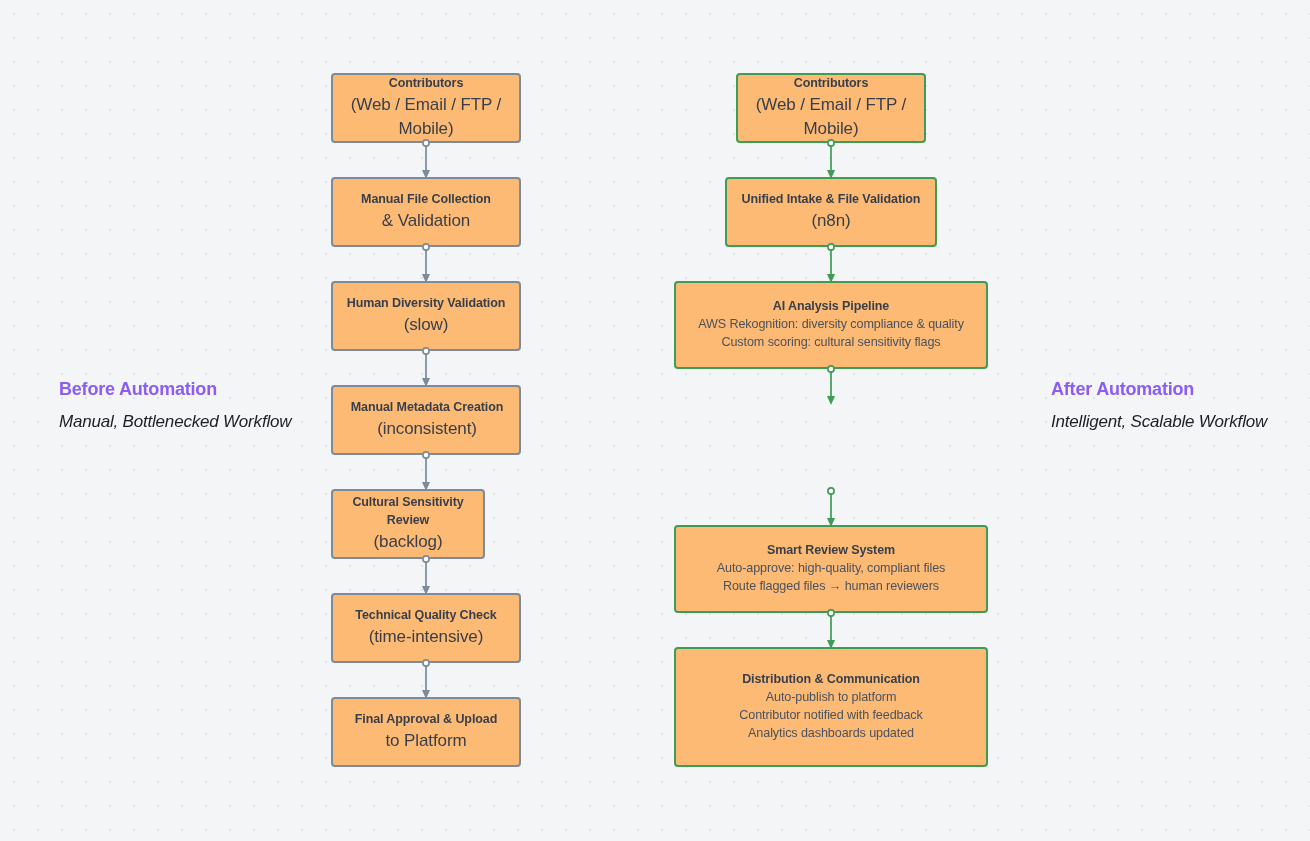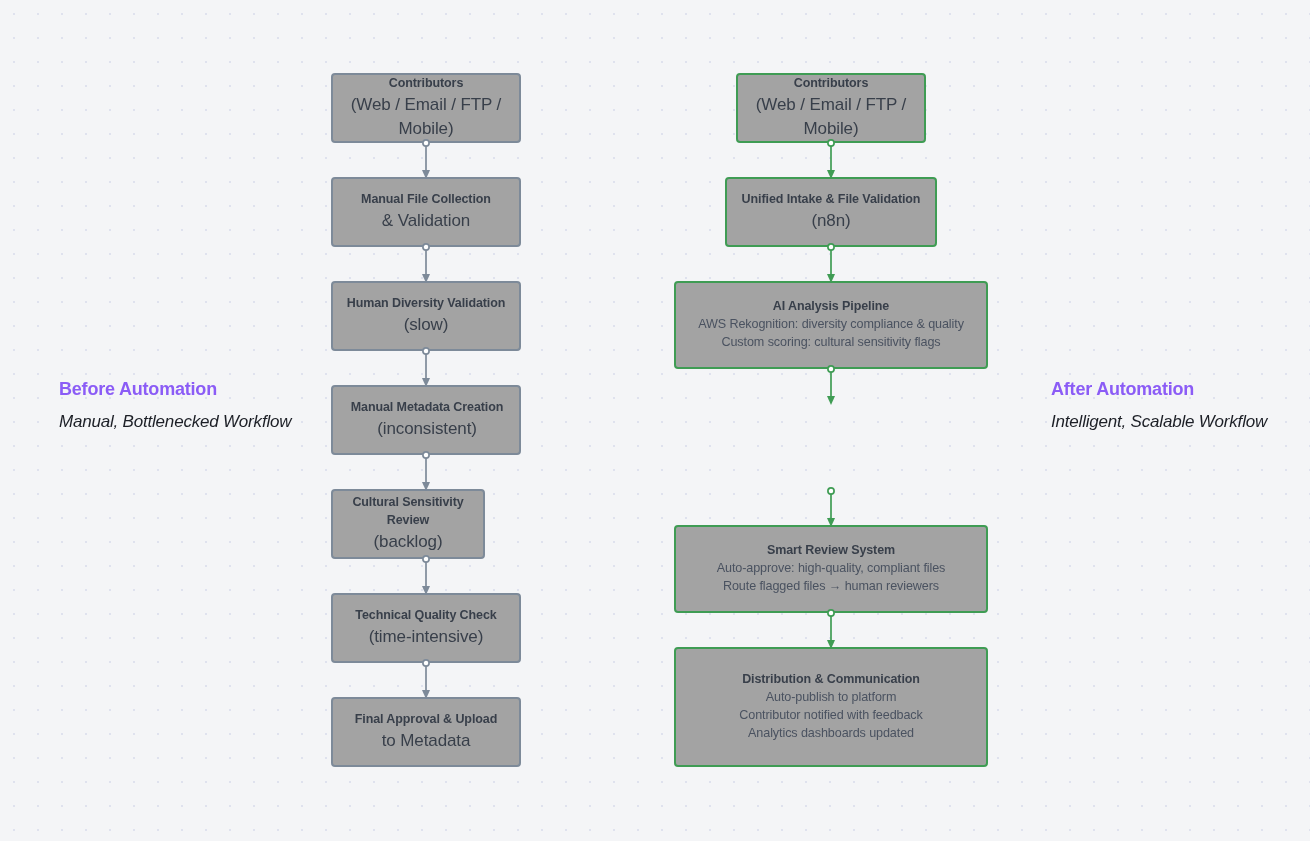--- a/index.html
+++ b/index.html
@@ -20,21 +20,21 @@
   }
 
   .canvas {
     position: absolute;
     inset: 0;
   }
 
   
   .node {
     position: absolute;
-    background: #a3a3a3;
+    background: #fdba74;
     border-radius: 4px;
     display: flex;
     flex-direction: column;
     align-items: center;
     justify-content: center;
     text-align: center;
     padding: 6px 10px;
     line-height: 1.42;
   }
 
@@ -130,21 +130,21 @@
     <div class="sub">(backlog)</div>
   </div>
 
   <div class="node gray" style="left:331px; top:593px; width:190px; height:70px;">
     <div class="title">Technical Quality Check</div>
     <div class="sub">(time-intensive)</div>
   </div>
 
   <div class="node gray" style="left:331px; top:697px; width:190px; height:70px;">
     <div class="title">Final Approval &amp; Upload</div>
-    <div class="sub">to Metadata</div>
+    <div class="sub">to Platform</div>
   </div>
 
   <div class="conn" style="left:416px; top:139px;">
     <svg width="20" height="42" viewBox="0 0 20 42">
       <line x1="10" y1="4" x2="10" y2="34" stroke="#7d8a99" stroke-width="1.7"></line>
       <polygon points="10,40 6,31 14,31" fill="#7d8a99"></polygon>
       <circle cx="10" cy="4" r="3.1" fill="#ffffff" stroke="#7d8a99" stroke-width="1.7"></circle>
     </svg>
   </div>
 

